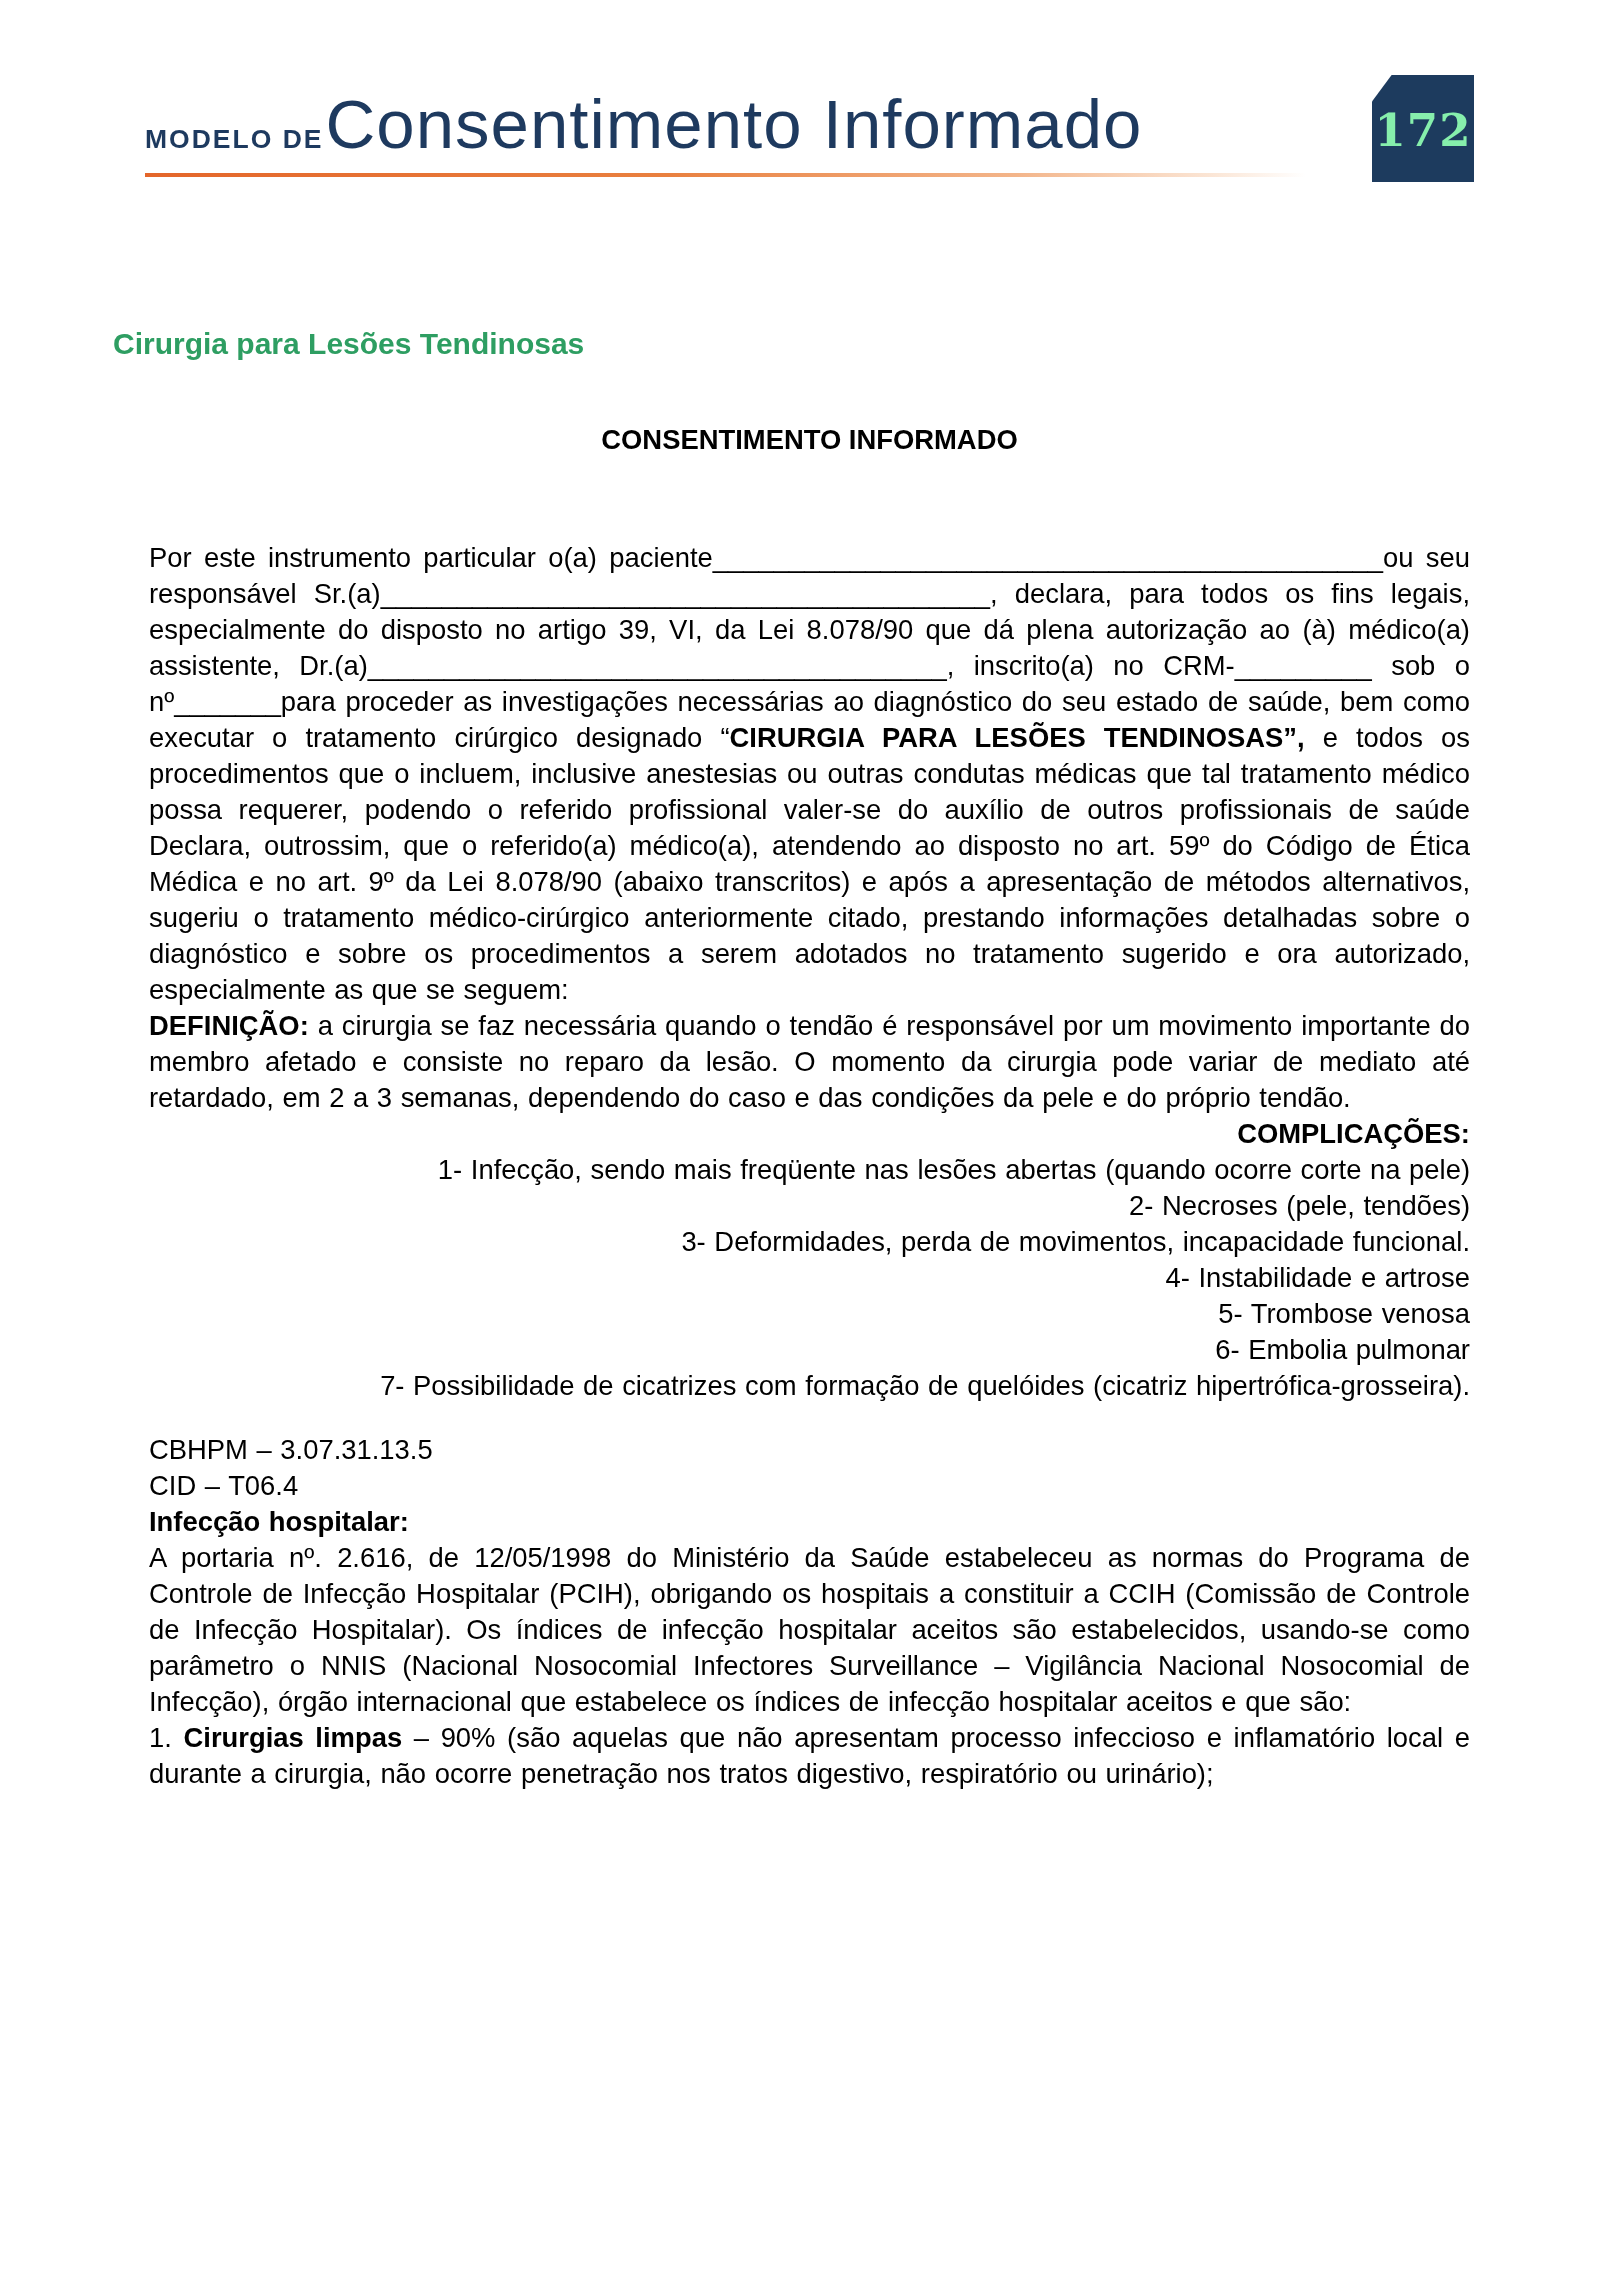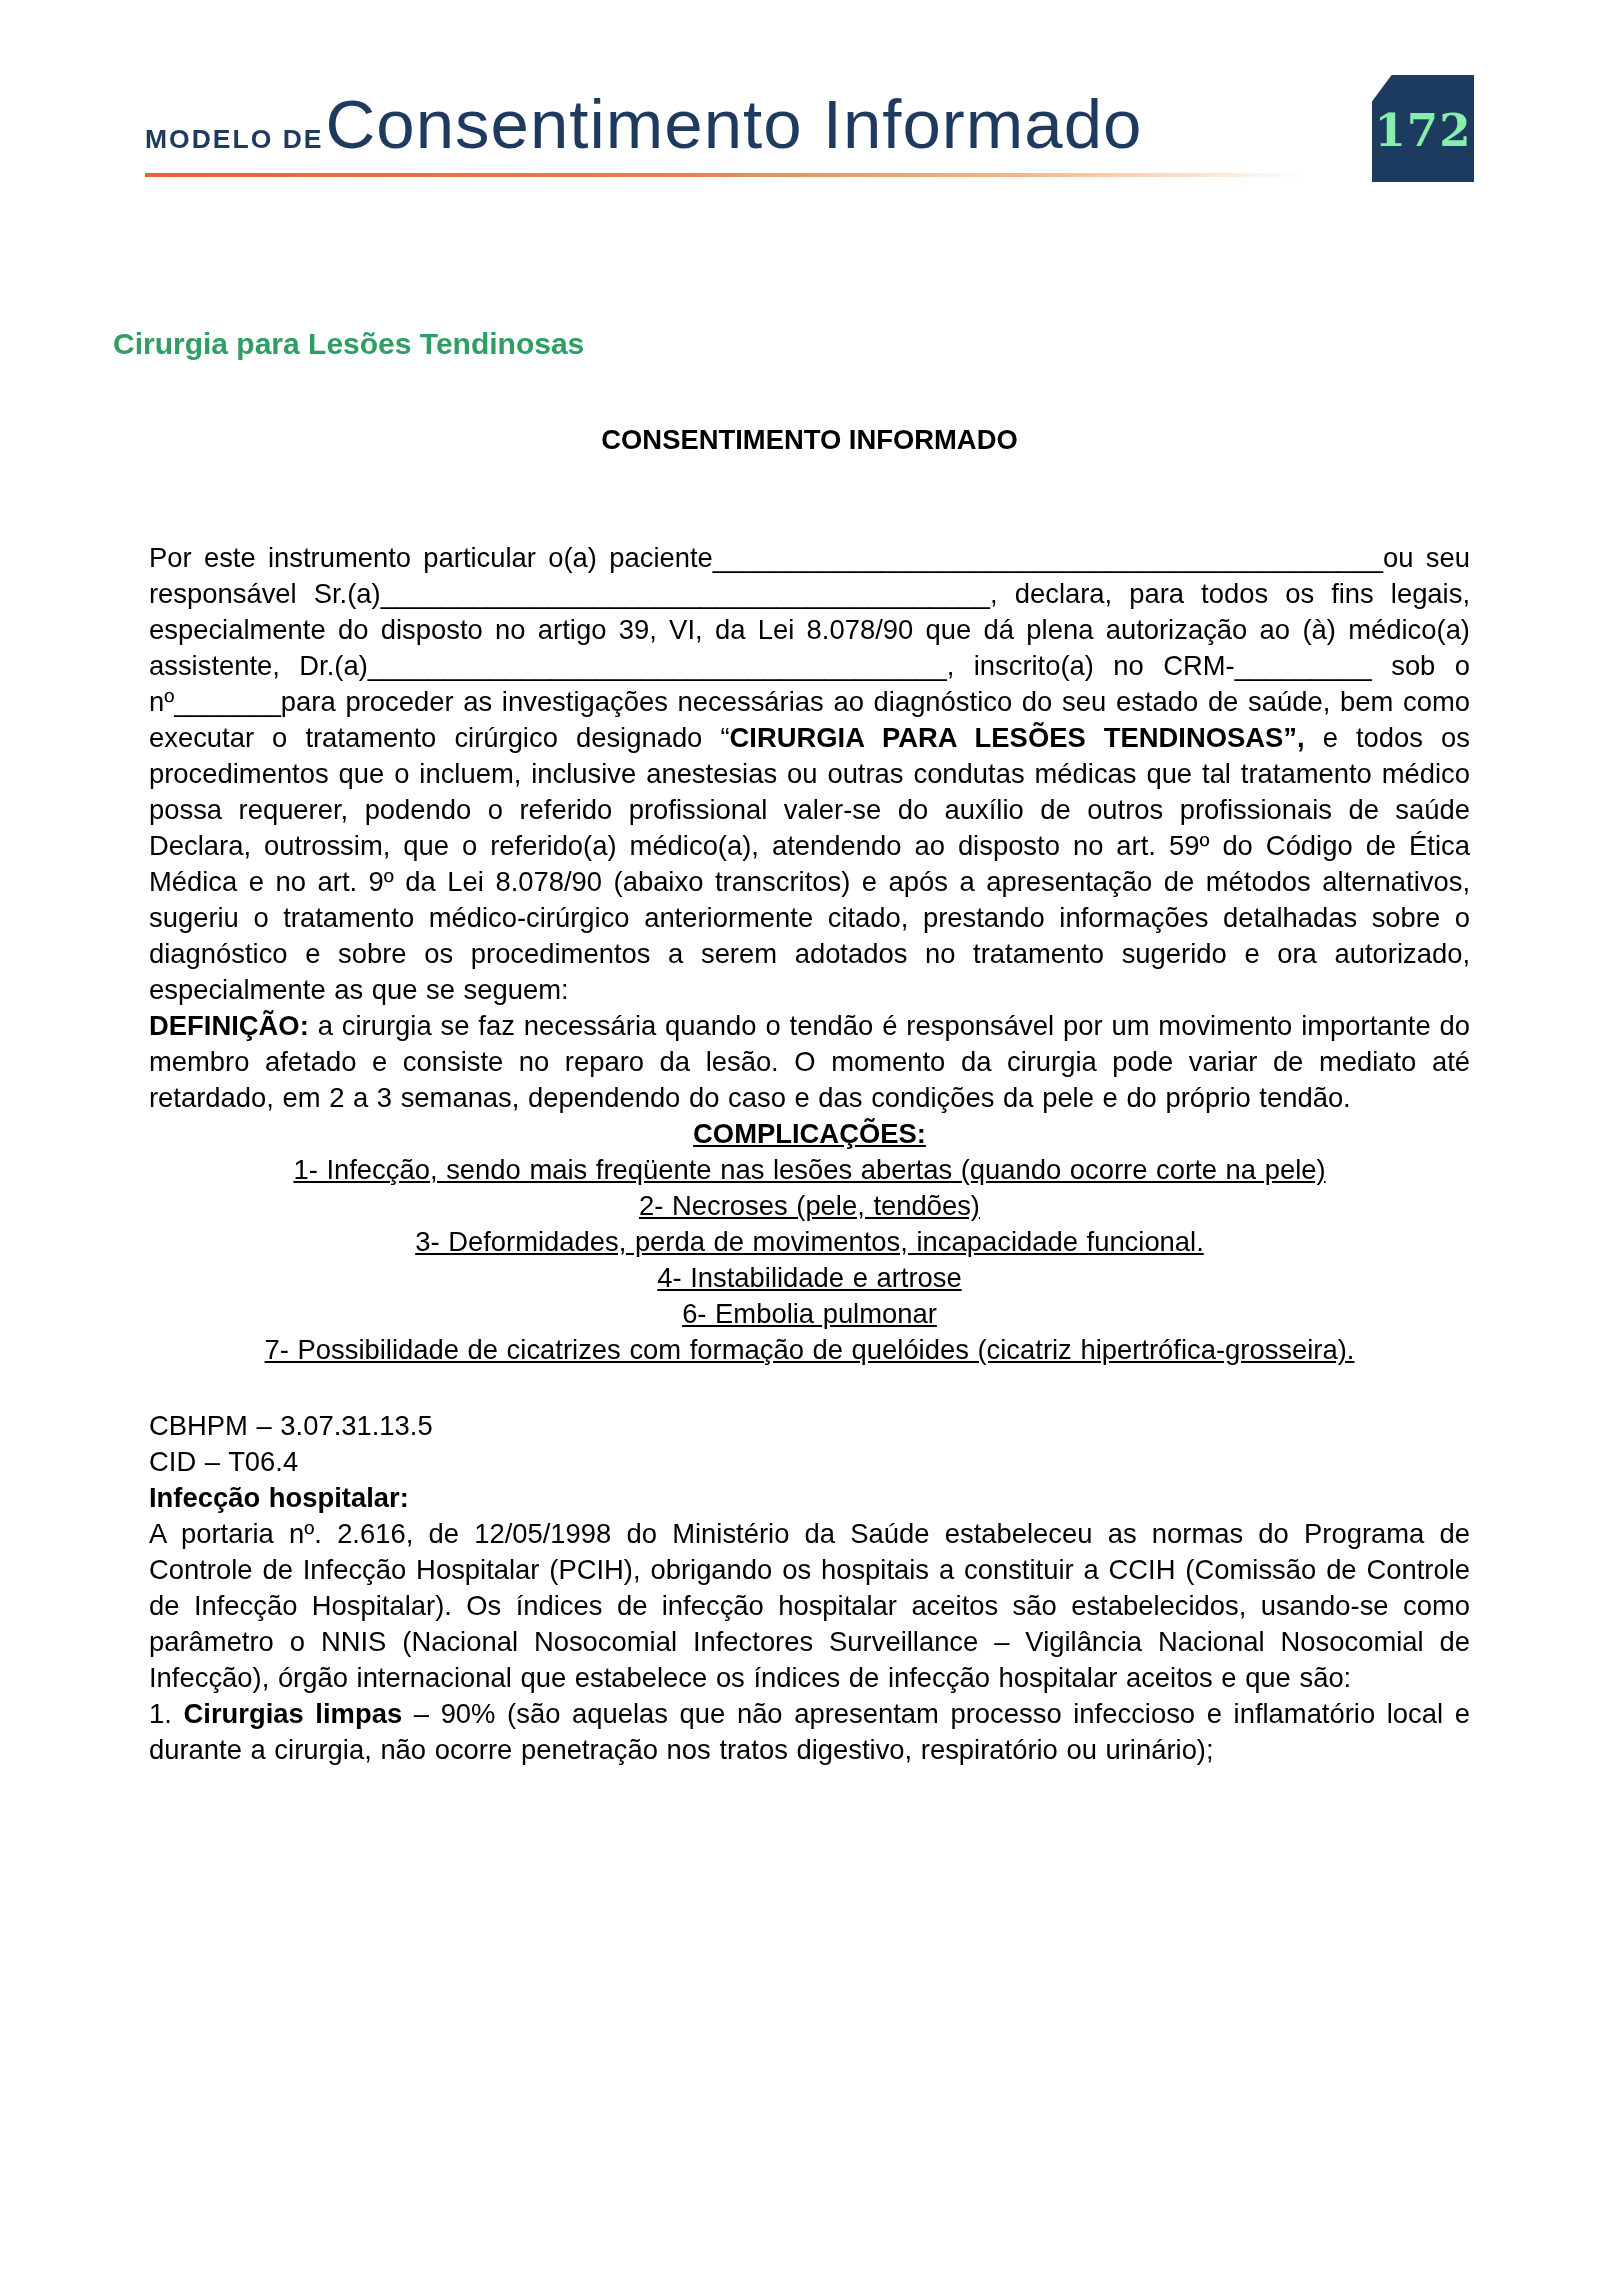--- a/index.html
+++ b/index.html
@@ -55,21 +55,21 @@
   }
   
   .content{
     position:absolute;left:149px;top:540px;width:1321px;
     font-size:27.4px;line-height:36px;text-align:justify;
     word-spacing:1px;
   }
   .content p{margin:0;}
   .consent{margin-bottom:16.7px;}
   .definition{margin-bottom:28px;}
-  .complications{margin-bottom:40px;text-align:center;text-decoration:underline;}
+  .complications{margin-bottom:28px;text-align:right;}
   .codes{text-align:left;}
   .b{font-weight:bold;}
   .plain-line{text-align:left;}
 </style>
 </head>
 <body>
 
 <div class="page">
 
   <div class="masthead">
@@ -90,20 +90,21 @@
 
     <p class="definition"><span class="b">DEFINIÇÃO:</span><span> a cirurgia se faz necessária quando o tendão é responsável por um movimento importante do membro afetado e consiste no reparo da lesão. O momento da cirurgia pode variar de mediato até retardado, em 2 a 3 semanas, dependendo do caso e das condições da pele e do próprio tendão.</span></p>
 
     <div class="complications">
       <div class="b">COMPLICAÇÕES:</div>
       <div>
           <div>1- Infecção, sendo mais freqüente nas lesões abertas (quando ocorre corte na pele)</div>
           <div>2- Necroses (pele, tendões)</div>
           <div>3- Deformidades, perda de movimentos, incapacidade funcional.</div>
           <div>4- Instabilidade e artrose</div>
+          <div>5- Trombose venosa</div>
           <div>6- Embolia pulmonar</div>
           <div>7- Possibilidade de cicatrizes com formação de quelóides (cicatriz hipertrófica-grosseira).</div>
         </div>
     </div>
 
     <div class="codes">
       <div class="plain-line">CBHPM – 3.07.31.13.5</div>
       <div class="plain-line">CID – T06.4</div>
     </div>
 

